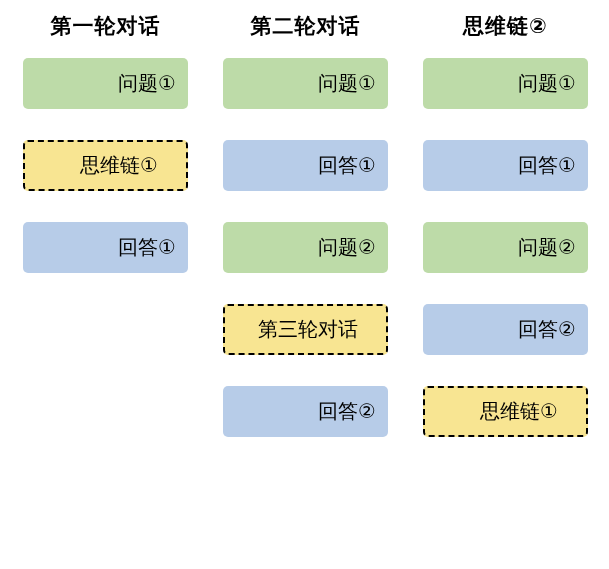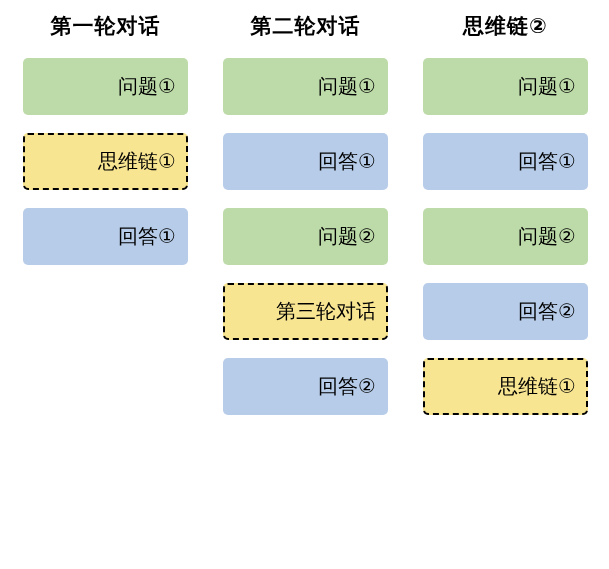--- a/index.html
+++ b/index.html
@@ -27,37 +27,37 @@
     height: 28px;
     line-height: 28px;
     text-align: center;
     font-size: 21px;
     font-weight: bold;
     color: #000000;
     margin-bottom: 18px;
     letter-spacing: 1px;
   }
   .box {
-    height: 57px;
-    margin-bottom: 18px;
+    height: 51px;
+    margin-bottom: 31px;
     border-radius: 5px;
     box-sizing: border-box;
     display: flex;
     align-items: center;
     justify-content: flex-end;
     padding-right: 12px;
     font-size: 20px;
     color: #000000;
   }
   .box.question { background: var(--question-bg); }
   .box.answer   { background: var(--answer-bg); }
   .box.cot {
     background: var(--cot-bg);
     border: 2px dashed var(--cot-border);
-    padding-right: 10px;
+    padding-right: 28px;
     text-align: right;
   }
   .box-label {
     white-space: nowrap;
   }
 </style>
 </head>
 <body>
 
 <div class="canvas">

